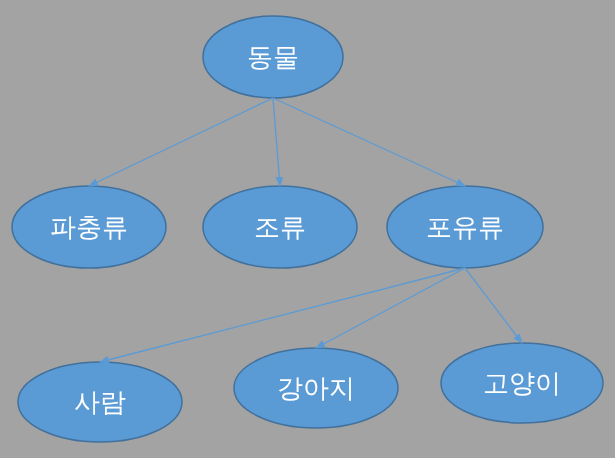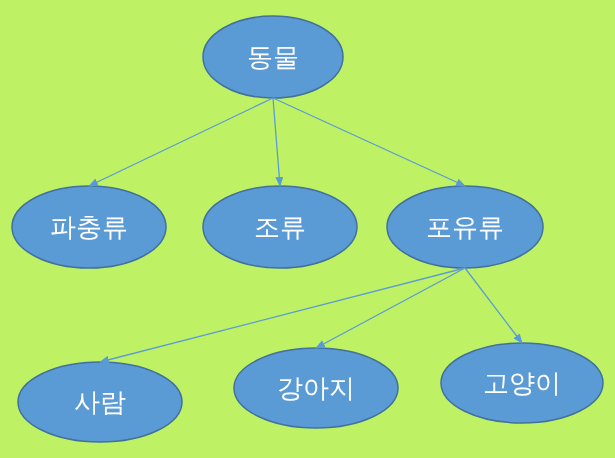--- a/index.html
+++ b/index.html
@@ -4,21 +4,21 @@
 <style>
   html, body {
     margin: 0;
     padding: 0;
     background: #ffffff;
   }
   .stage {
     position: relative;
     width: 615px;
     height: 458px;
-    background: #bef264;
+    background: #a3a3a3;
     overflow: hidden;
     font-family: "Liberation Sans", "DejaVu Sans", sans-serif;
   }
   svg.diagram {
     display: block;
     width: 615px;
     height: 458px;
   }
   svg.diagram text {
     font-family: "Liberation Sans", "DejaVu Sans", sans-serif;

